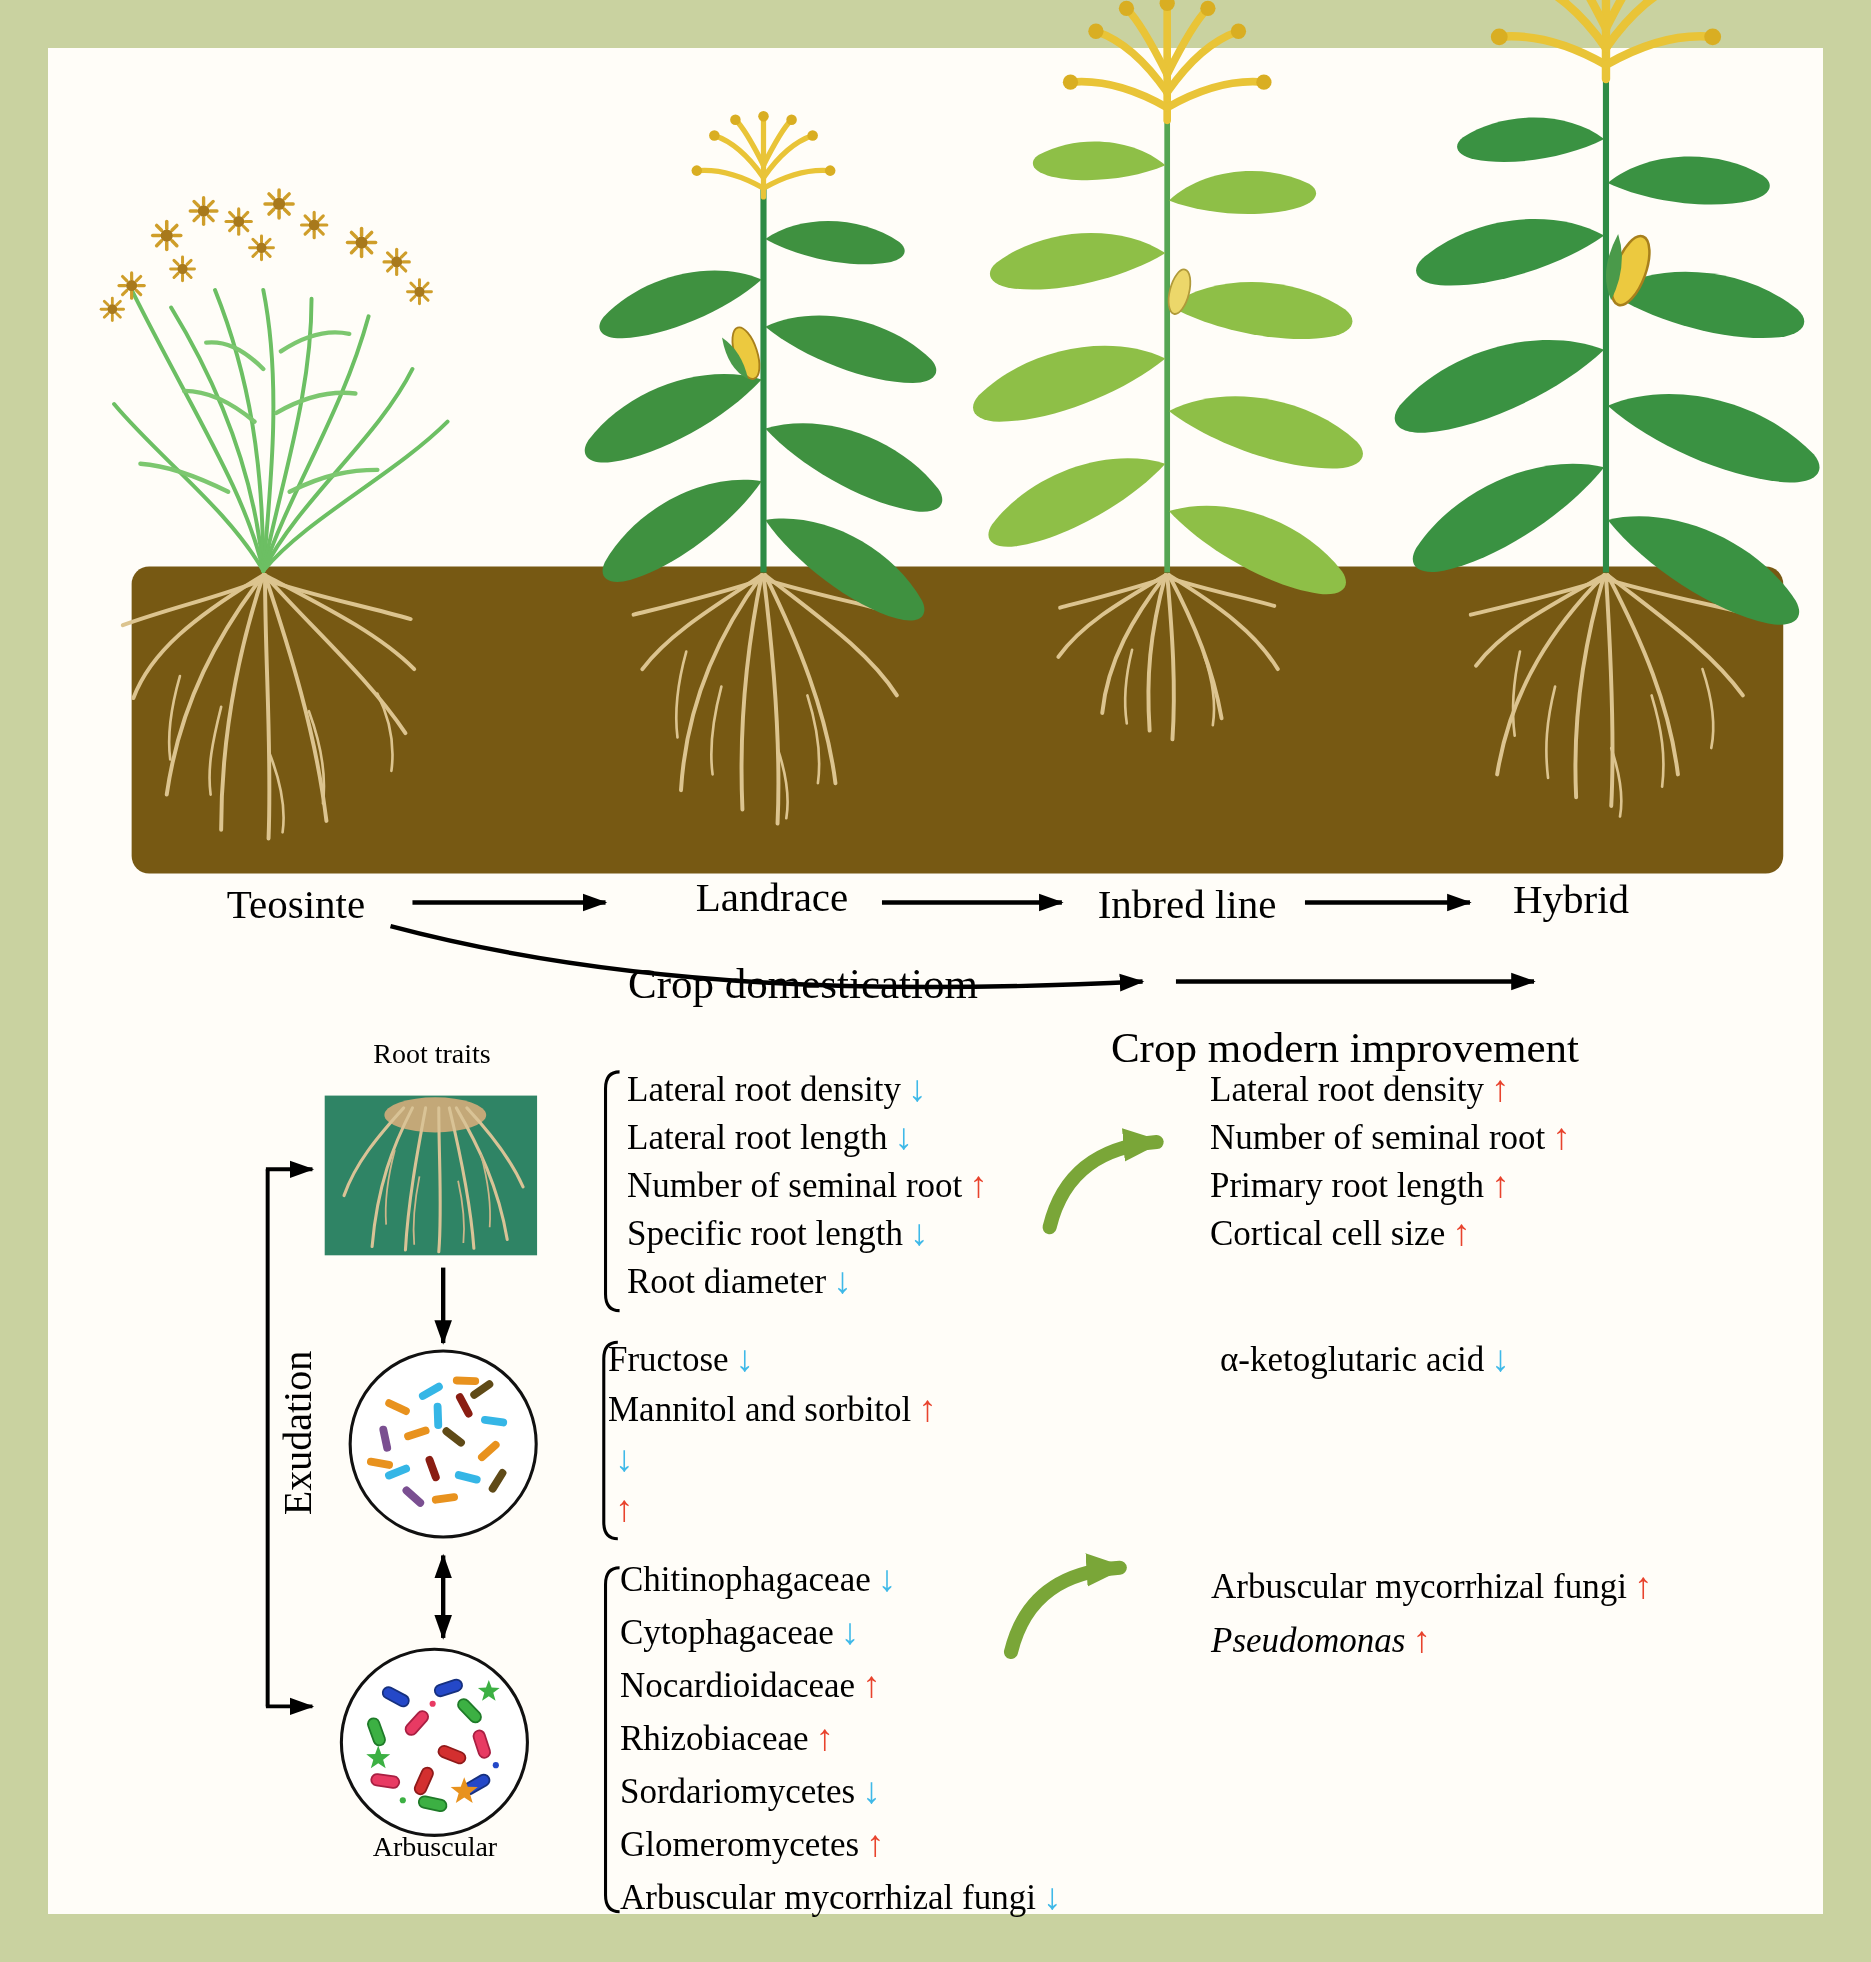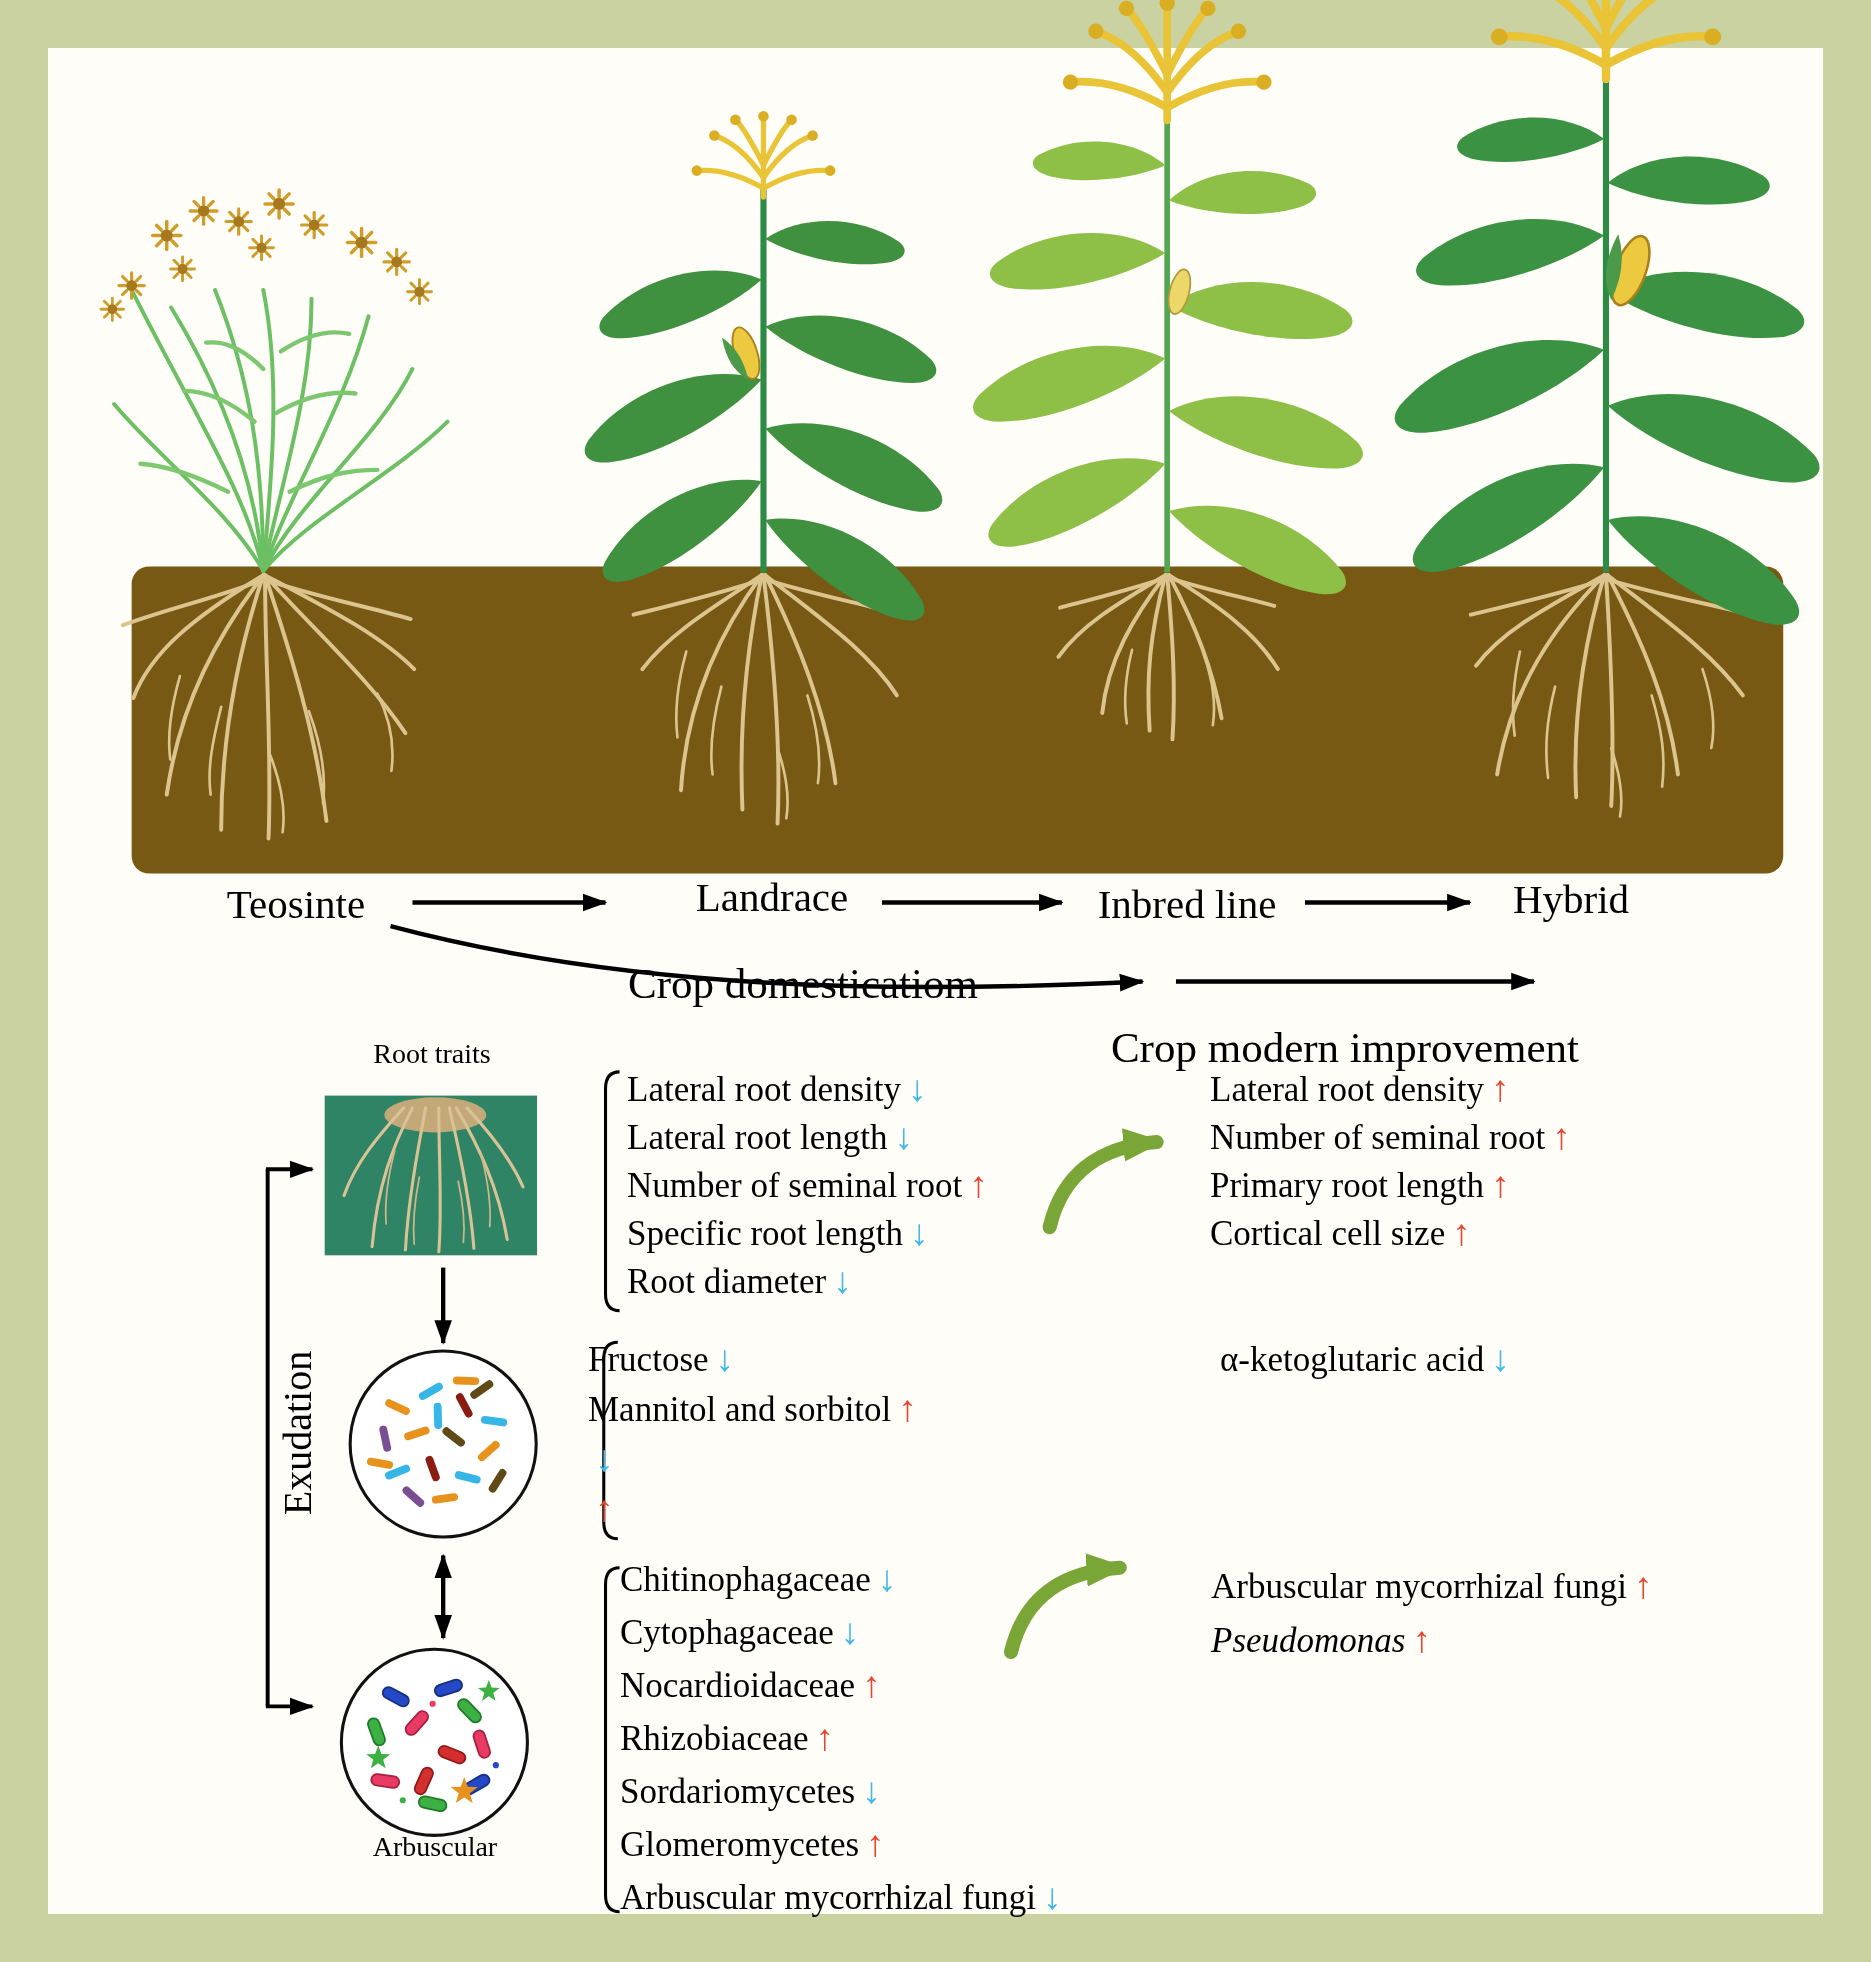--- a/index.html
+++ b/index.html
@@ -372,21 +372,21 @@
     <div class="li">
       <span class="txt">Specific root length</span>
       <span class="arr down">↓</span>
     </div>
 
     <div class="li">
       <span class="txt">Root diameter</span>
       <span class="arr down">↓</span>
     </div>
   </div>
-<div class="abs list lh57" style="left:588px;top:1340px">
+<div class="abs list lh57" style="left:608px;top:1340px">
 
     <div class="li">
       <span class="txt">Fructose</span>
       <span class="arr down">↓</span>
     </div>
 
     <div class="li">
       <span class="txt">Mannitol and sorbitol</span>
       <span class="arr up">↑</span>
     </div>

